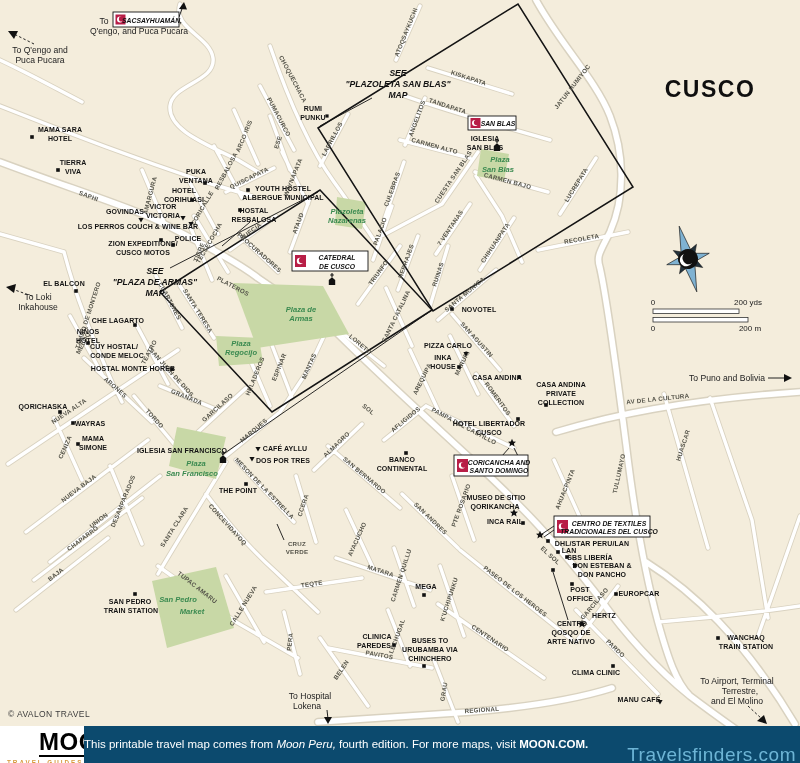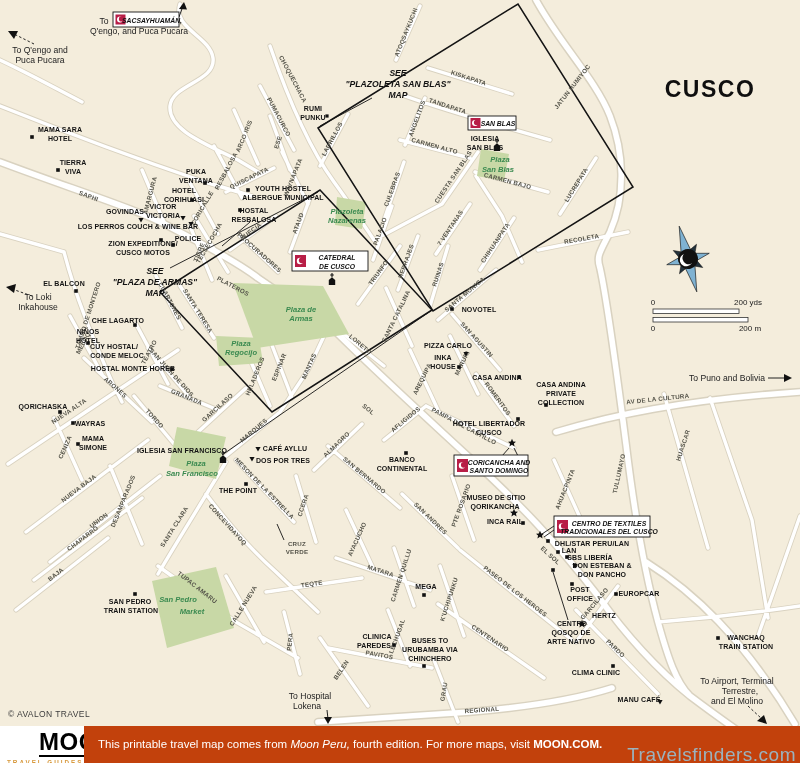--- a/index.html
+++ b/index.html
@@ -22,21 +22,21 @@
   .inset{fill:none;stroke:#141414;stroke-width:1.5;}
   .ldr{stroke:#141414;stroke-width:0.9;fill:none;}
   .arr{stroke:#222;stroke-width:1;fill:none;}
   .dash{stroke-dasharray:2.5,2.2;}
   .mk{fill:#111;}
   .badge-box{fill:#ffffff;stroke:#141414;stroke-width:0.9;}
   .footer{position:absolute;left:0;top:726px;width:800px;height:37px;background:#ffffff;}
   .logo-box{position:absolute;left:0;top:0;width:84px;height:37px;background:#ffffff;padding-left:7px;box-sizing:border-box;}
   .moon{font-weight:900;font-size:24px;letter-spacing:.5px;color:#000;line-height:1;margin-top:4px;display:inline-block;border-bottom:2.5px solid #000;padding-bottom:1px;margin-left:32px;}
   .moon-sub{font-size:6.3px;font-weight:bold;letter-spacing:2px;color:#d89a3e;margin-top:2px;}
-  .banner{position:absolute;left:84px;top:0;width:716px;height:37px;background:#c2410c;color:#fff;font-size:11.5px;line-height:37px;padding-left:14px;box-sizing:border-box;white-space:nowrap;}
+  .banner{position:absolute;left:84px;top:0;width:716px;height:37px;background:#0c4a6e;color:#fff;font-size:11.5px;line-height:37px;box-sizing:border-box;white-space:nowrap;}
   .banner i{font-style:italic;}
   .banner b{font-weight:bold;}
   .watermark{position:absolute;right:4px;top:744px;font-size:19px;color:#8ed8f8;opacity:.75;letter-spacing:.5px;}
 </style>
 </head>
 <body>
 
 <div class="page">
 <div class="map-wrap">
 <svg viewBox="0 0 800 726" width="800" height="726">

